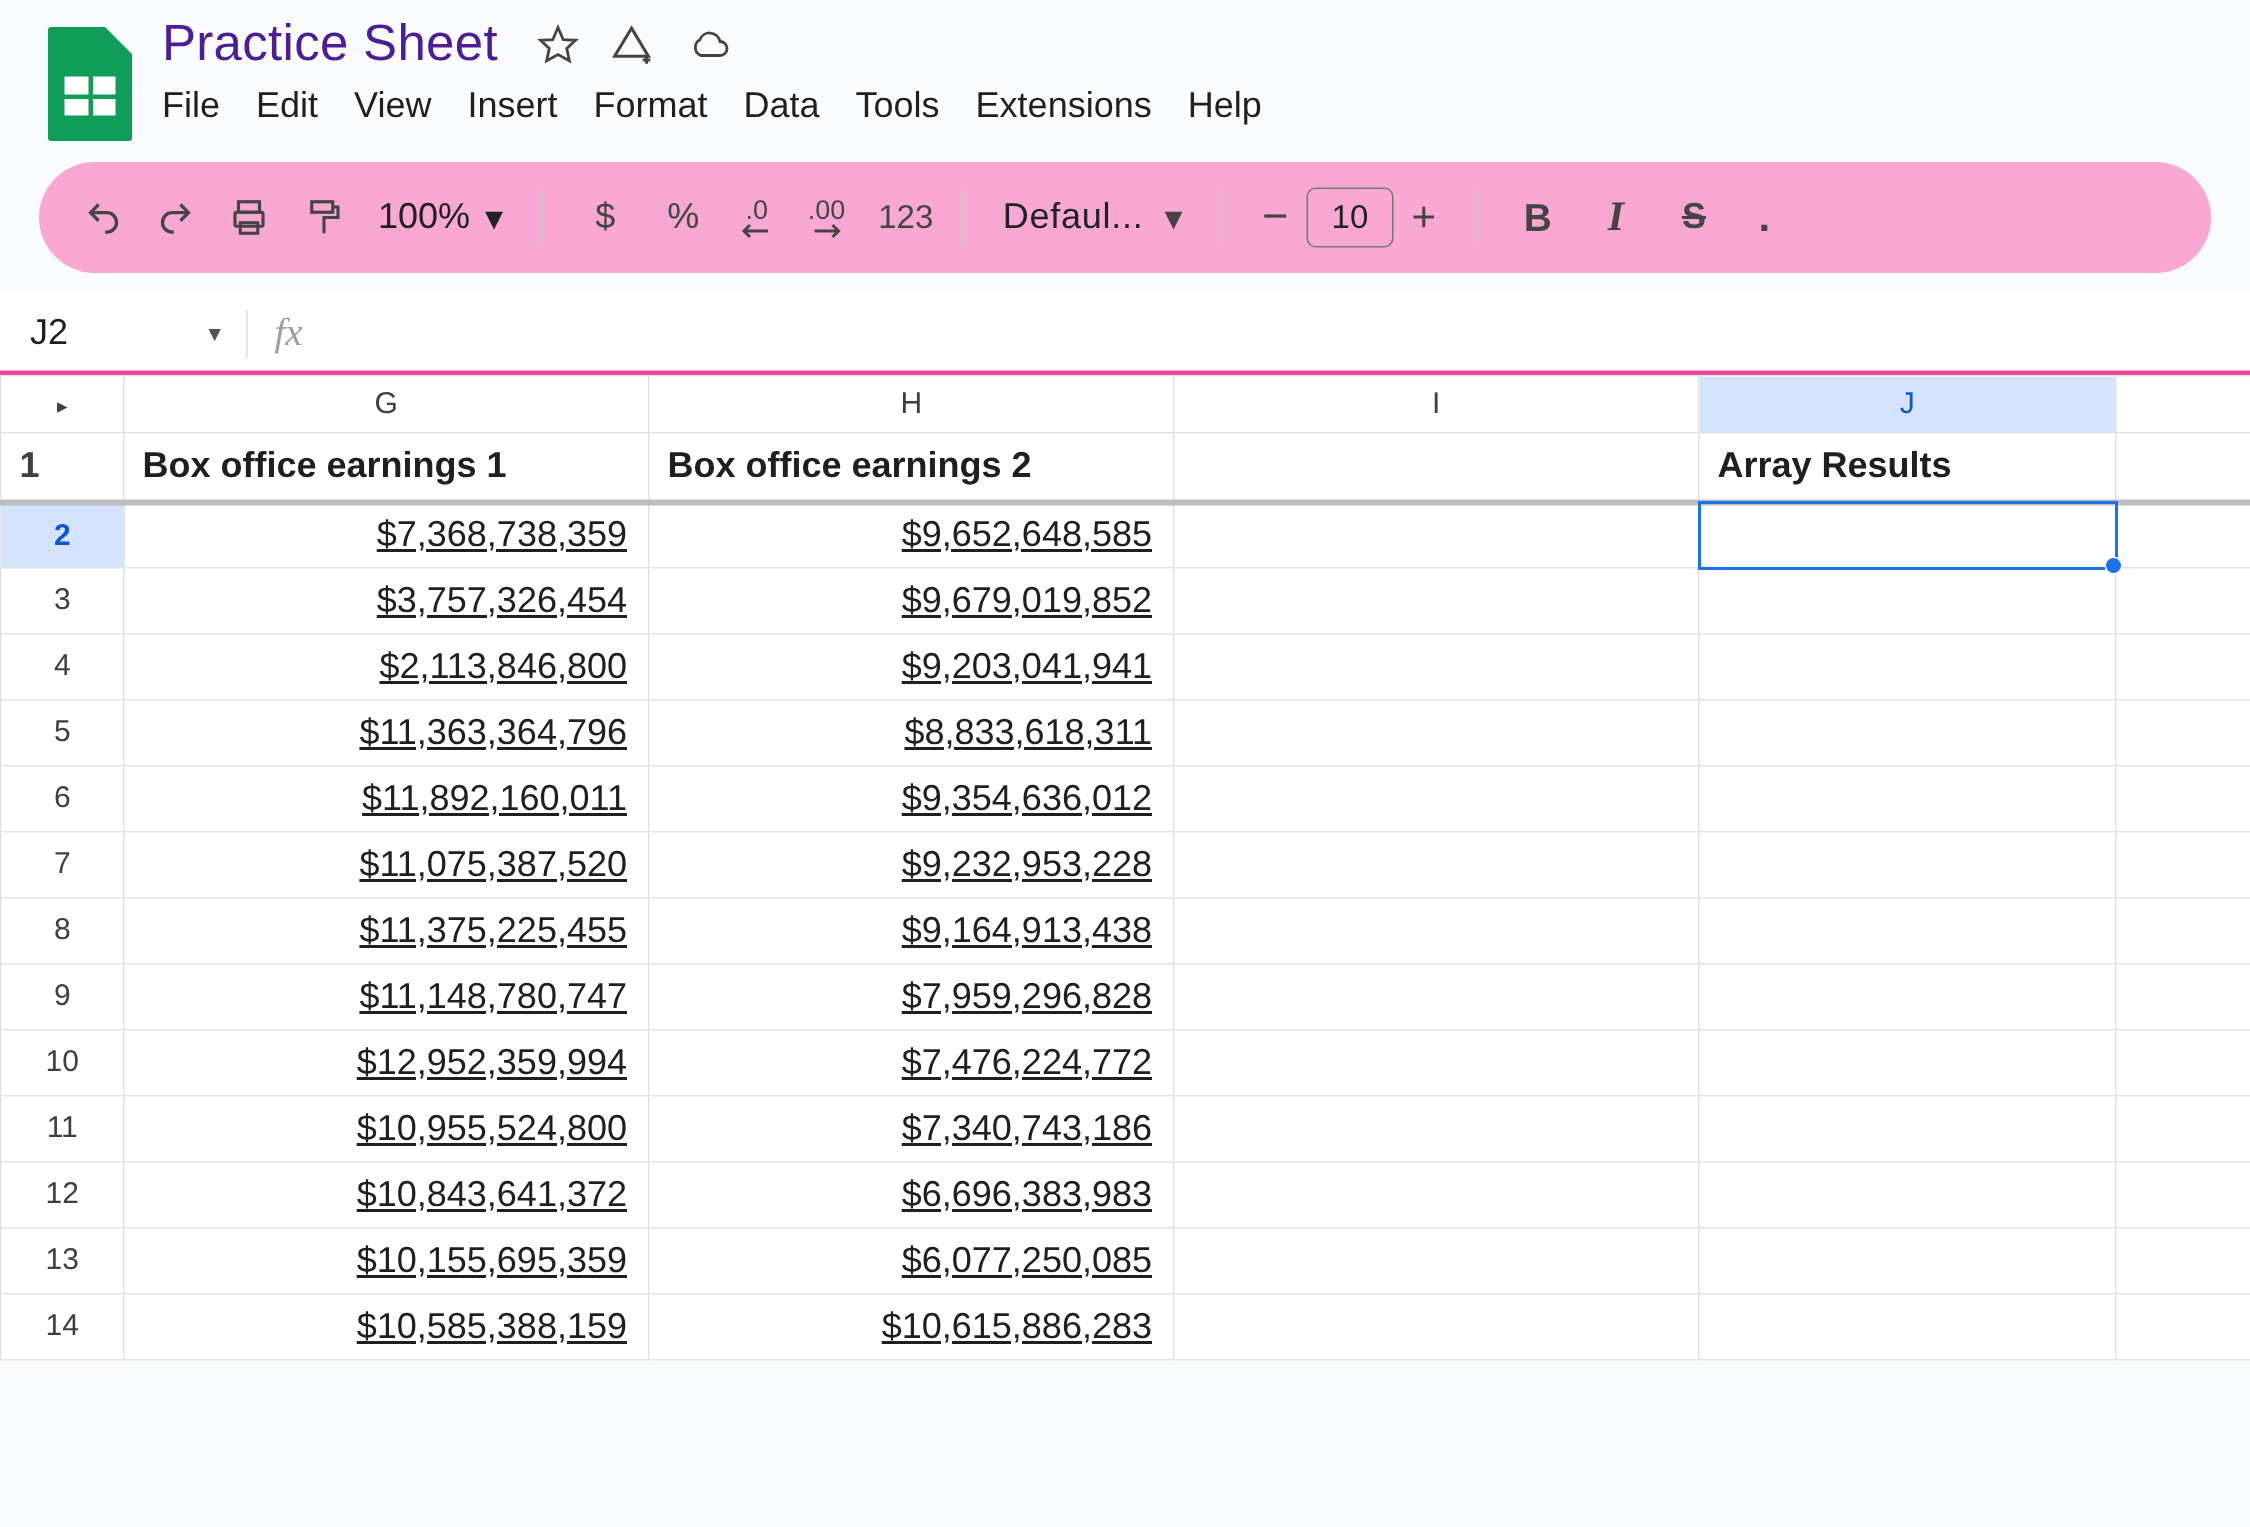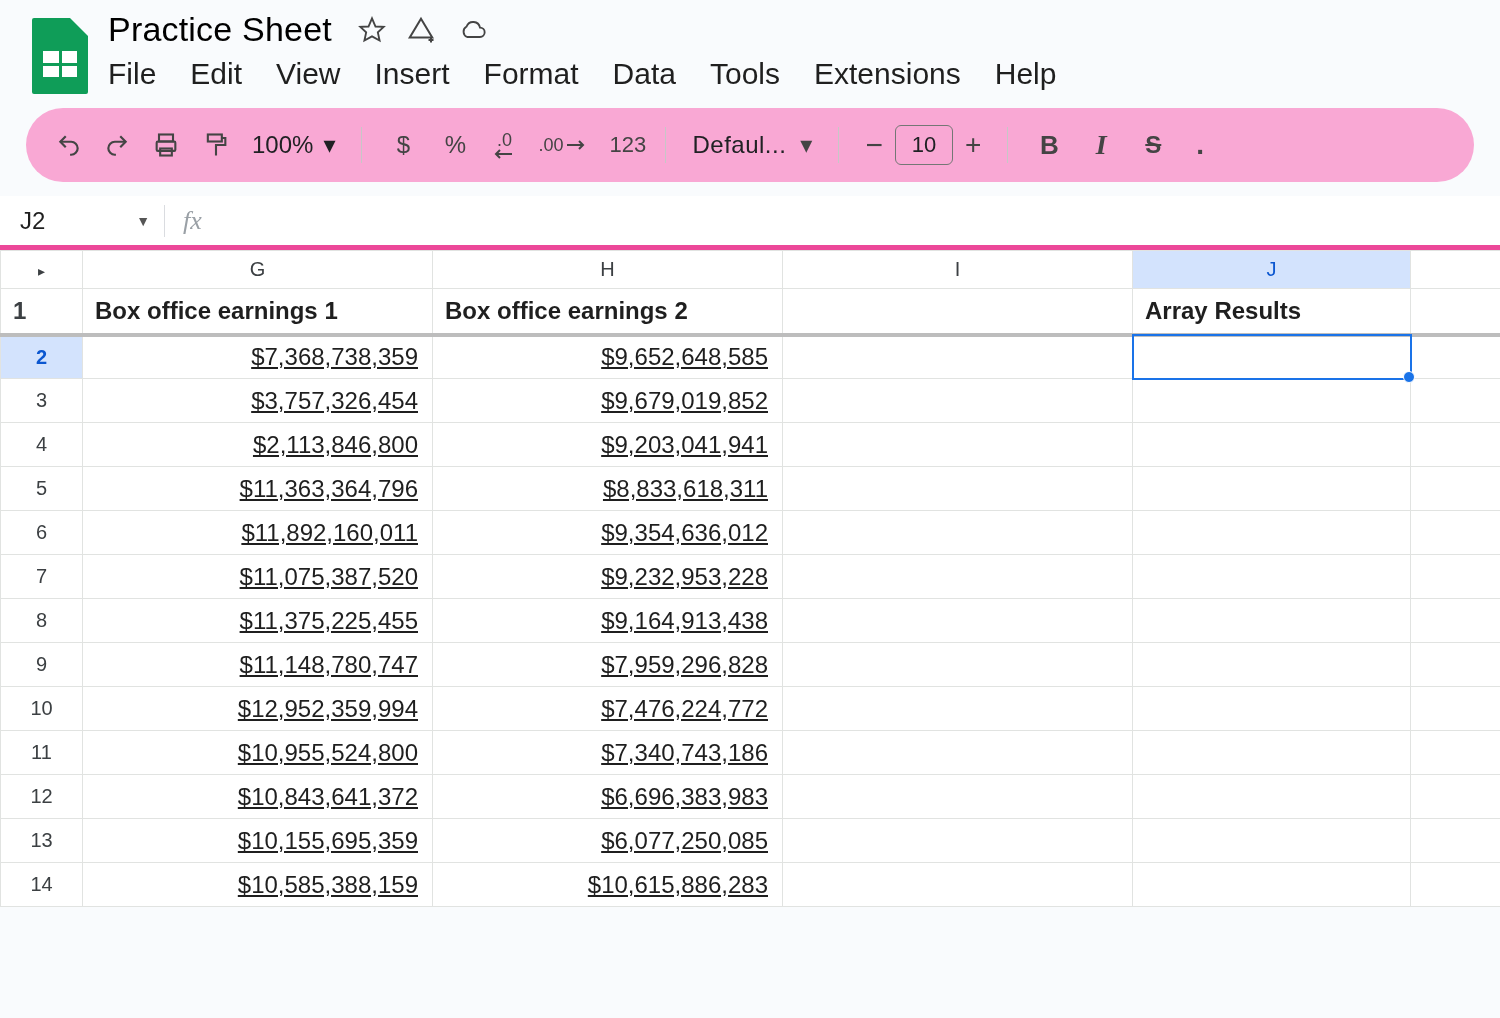--- a/index.html
+++ b/index.html
@@ -17,25 +17,25 @@
     border-style:solid; border-width:0 18px 18px 0; border-color:transparent #f9fbfd transparent transparent;
   }
   .logo .cells {
     width:34px; height:26px; margin-top:16px;
     display:grid; grid-template-columns:1fr 1fr; grid-template-rows:1fr 1fr; gap:3px;
   }
   .logo .cells span { background:#fff; }
 
   .title-col { flex:1; }
   .title-row { display:flex; align-items:center; gap:18px; padding-top:2px;}
-  .doc-title { font-size:34px; font-weight:400; color:#000000; letter-spacing:0.2px; }
+  .doc-title { font-size:34px; font-weight:400; color:#4c1d95; letter-spacing:0.2px; }
   .title-icons { display:flex; align-items:center; gap:20px; margin-left:8px; color:#444;}
   .icon { display:inline-flex; align-items:center; justify-content:center; }
 
-  .menubar { display:flex; gap:34px; margin-top:8px; font-size:30px; color:#1f1f1f; }
+  .menubar { display:flex; gap:24px; margin-top:8px; font-size:24px; color:#1f1f1f; }
   .menubar span { cursor:default; }
 
   
   .toolbar-wrap { padding:14px 26px 4px 26px; }
   .toolbar {
     background:#f9a8d4; border-radius:56px; height:74px;
     display:flex; align-items:center; padding:0 30px; gap:22px; color:#444; font-size:24px;
   }
   .toolbar .sep { width:1px; height:36px; background:#c7c7c7; margin:0 4px;}
   .zoom { display:flex; align-items:center; gap:10px; font-size:24px; color:#202124;}
@@ -45,21 +45,21 @@
   .size-input {
     border:1.5px solid #747775; border-radius:6px; width:58px; height:40px;
     display:flex; align-items:center; justify-content:center; font-size:22px; color:#202124; background:#fff0;
   }
   .tb-btn { width:30px; text-align:center; }
   .bold { font-weight:700; font-size:26px;}
   .italic { font-style:italic; font-family:'Times New Roman',serif; font-size:28px; font-weight:600;}
   .strike { text-decoration:line-through; font-size:24px; font-weight:600;}
 
   
-  .fxbar { display:flex; align-items:center; height:54px; padding-left:14px; border-bottom:5px solid #ec4899; background:#fff; margin-top:10px;}
+  .fxbar { display:flex; align-items:center; height:54px; padding-left:14px; border-bottom:3px solid #ec4899; background:#fff; margin-top:10px;}
   .namebox { width:150px; display:flex; align-items:center; justify-content:space-between; padding:0 14px 0 6px; font-size:24px; color:#1f1f1f;}
   .namebox .dd { color:#555; font-size:14px; margin-left:30px;}
   .fx-sep { width:1px; height:32px; background:#dadce0; margin-right:18px;}
   .fx { font-family:Liberation Serif, serif; font-style:italic; font-size:26px; color:#9aa0a6;}
 
   
   .grid { background:#fff; font-size:24px; color:#1f1f1f; }
   table { border-collapse:collapse; width:100%; table-layout:fixed;}
   th, td { border:1px solid #e1e3e1; }
   .colhdr th {
@@ -177,21 +177,21 @@
     <div class="sep"></div>
     <span class="tb-btn">$</span>
     <span class="tb-btn">%</span>
     <span class="icon" style="display:flex;flex-direction:column;align-items:center;line-height:1;">
       <span style="font-size:18px;">.0</span>
       <svg width="24" height="10" viewBox="0 0 24 10" fill="none" stroke="#444" stroke-width="2">
           <path d="M20 5H4"></path>
           <path d="M8 1L4 5l4 4"></path>
         </svg>
     </span>
-    <span class="icon" style="display:flex;flex-direction:row;align-items:center;line-height:1;">
+    <span class="icon" style="display:flex;flex-direction:column;align-items:center;line-height:1;">
       <span style="font-size:18px;">.00</span>
       <svg width="24" height="10" viewBox="0 0 24 10" fill="none" stroke="#444" stroke-width="2">
           <path d="M4 5h16"></path>
           <path d="M16 1l4 4-4 4"></path>
         </svg>
     </span>
     <span class="tb-btn" style="font-size:22px;">123</span>
     <div class="sep"></div>
     <span class="fontbox">
       <span class="fontname">Defaul...</span>

